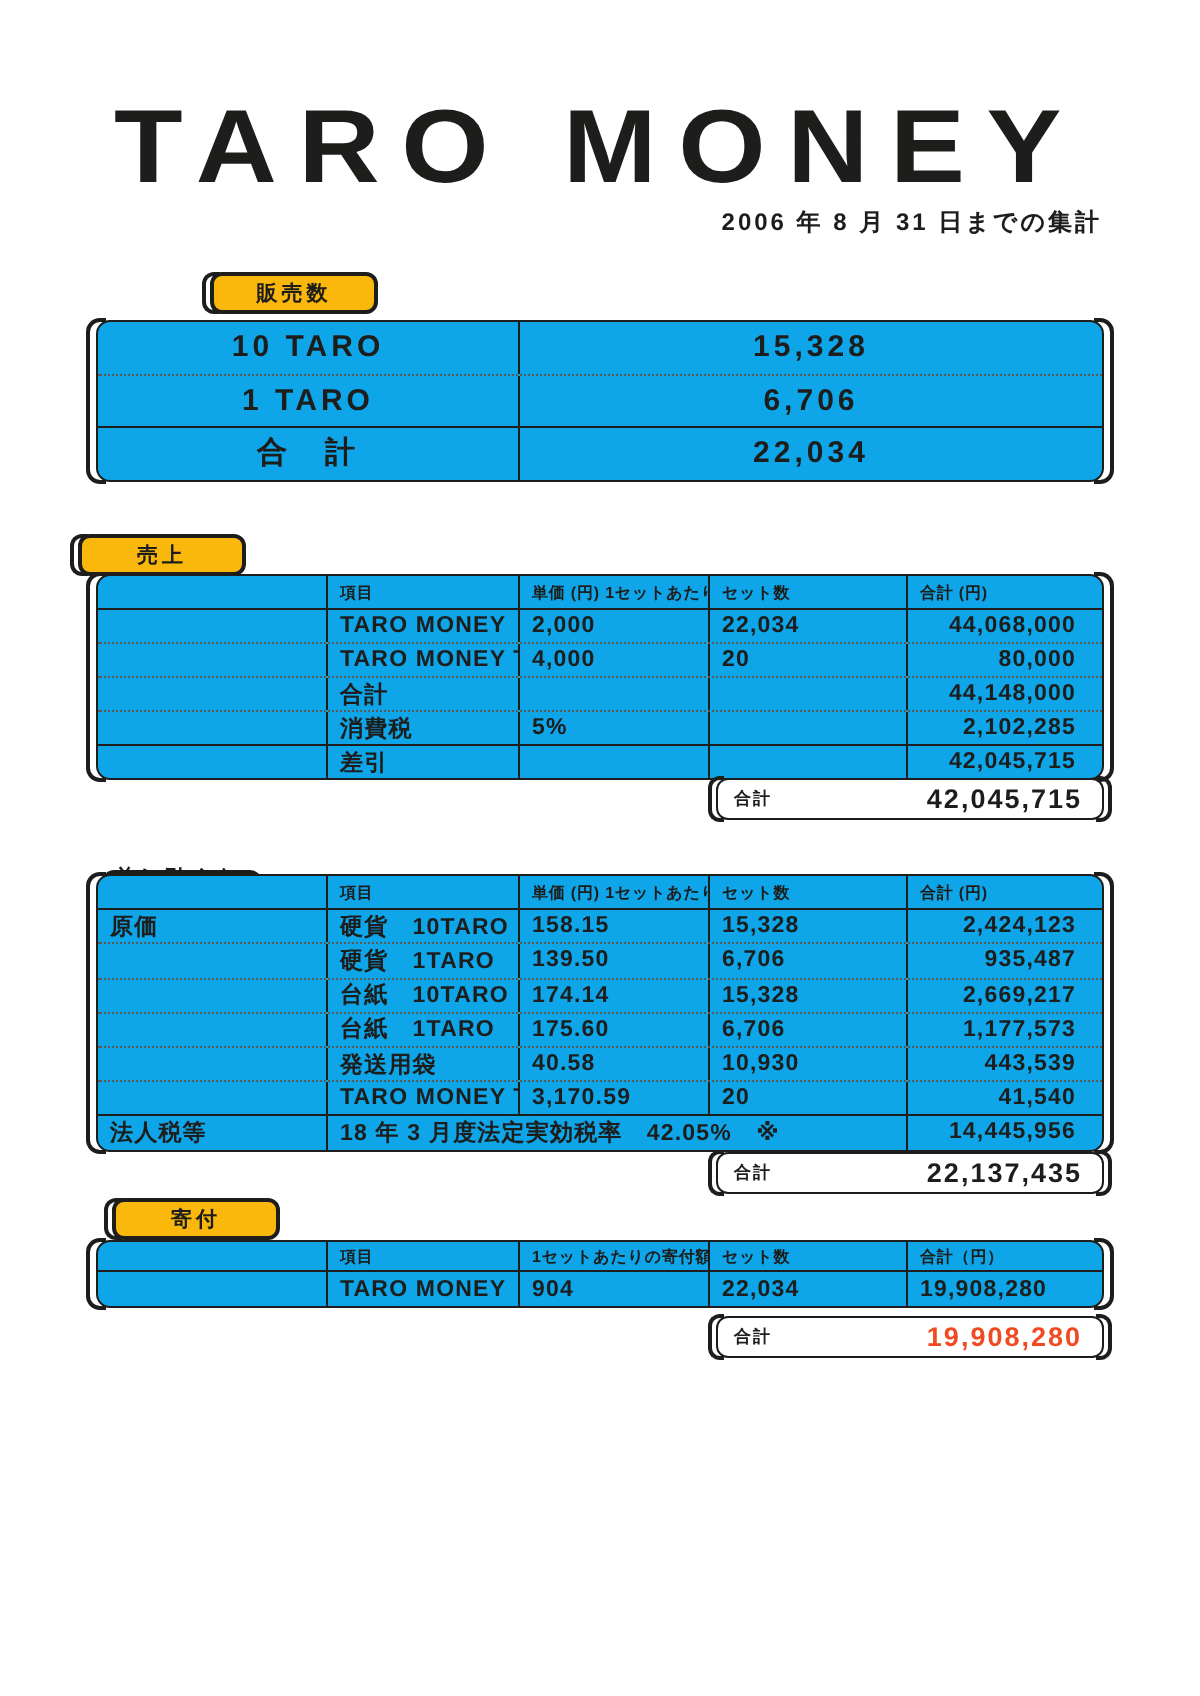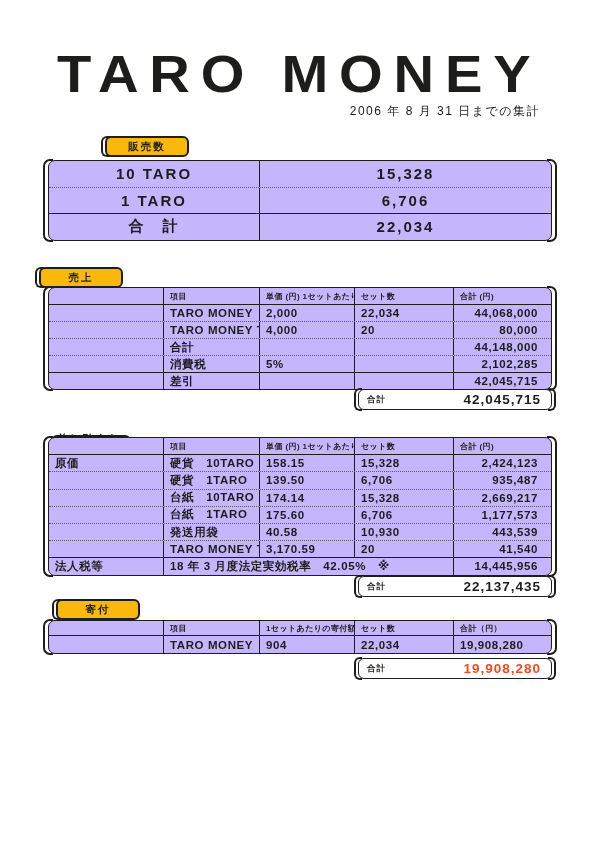--- a/index.html
+++ b/index.html
@@ -2,32 +2,32 @@
 <html><head>
 <meta charset="utf-8">
 <style>
   html,body{margin:0;padding:0;background:#fff;}
   .page{position:relative;width:600px;height:848px;background:#ffffff;overflow:hidden;
         font-family:"Liberation Sans","DejaVu Sans",sans-serif;color:#1d1d1b;}
 
   
   .title{position:absolute;left:57px;top:44px;font-size:52px;font-weight:bold;
          letter-spacing:10px;white-space:nowrap;transform:scaleX(1.08);transform-origin:left top;}
-  .subtitle{position:absolute;top:103px;right:60px;font-size:12px;font-weight:normal;letter-spacing:1.5px;}
+  .subtitle{position:absolute;top:103px;right:49px;font-size:12px;font-weight:bold;letter-spacing:1.5px;}
 
   
   .badge{position:absolute;height:21px;background:#FBB80C;border:2px solid #1d1d1b;border-radius:6px;
          display:flex;align-items:center;justify-content:center;font-size:10.5px;font-weight:bold;
          letter-spacing:2px;box-sizing:border-box;}
   .badge::before{content:"";position:absolute;left:-6px;top:-2px;bottom:-2px;width:7px;
          border:2px solid #1d1d1b;border-right:none;border-radius:6px 0 0 6px;}
 
   
   .tblbox{position:absolute;left:48px;width:504px;border:1.6px solid #1d1d1b;border-radius:7px;
-          box-sizing:border-box;background:#c4b5fd;}
+          box-sizing:border-box;background:#0ea5e9;}
   .tblbox::before{content:"";position:absolute;left:-6px;top:-2px;bottom:-2px;width:8px;
           border:2px solid #1d1d1b;border-right:none;border-radius:7px 0 0 7px;pointer-events:none;}
   .tblbox::after{content:"";position:absolute;right:-6px;top:-2px;bottom:-2px;width:8px;
           border:2px solid #1d1d1b;border-left:none;border-radius:0 7px 7px 0;pointer-events:none;}
 
   
   .gr{display:flex;align-items:stretch;}
   .gr + .gr{border-top:1.2px dotted #5a5a58;}
   .gr.sol{border-top:1.4px solid #1d1d1b;}
   .cell{display:flex;align-items:center;padding:0 6px;box-sizing:border-box;overflow:hidden;white-space:nowrap;}

